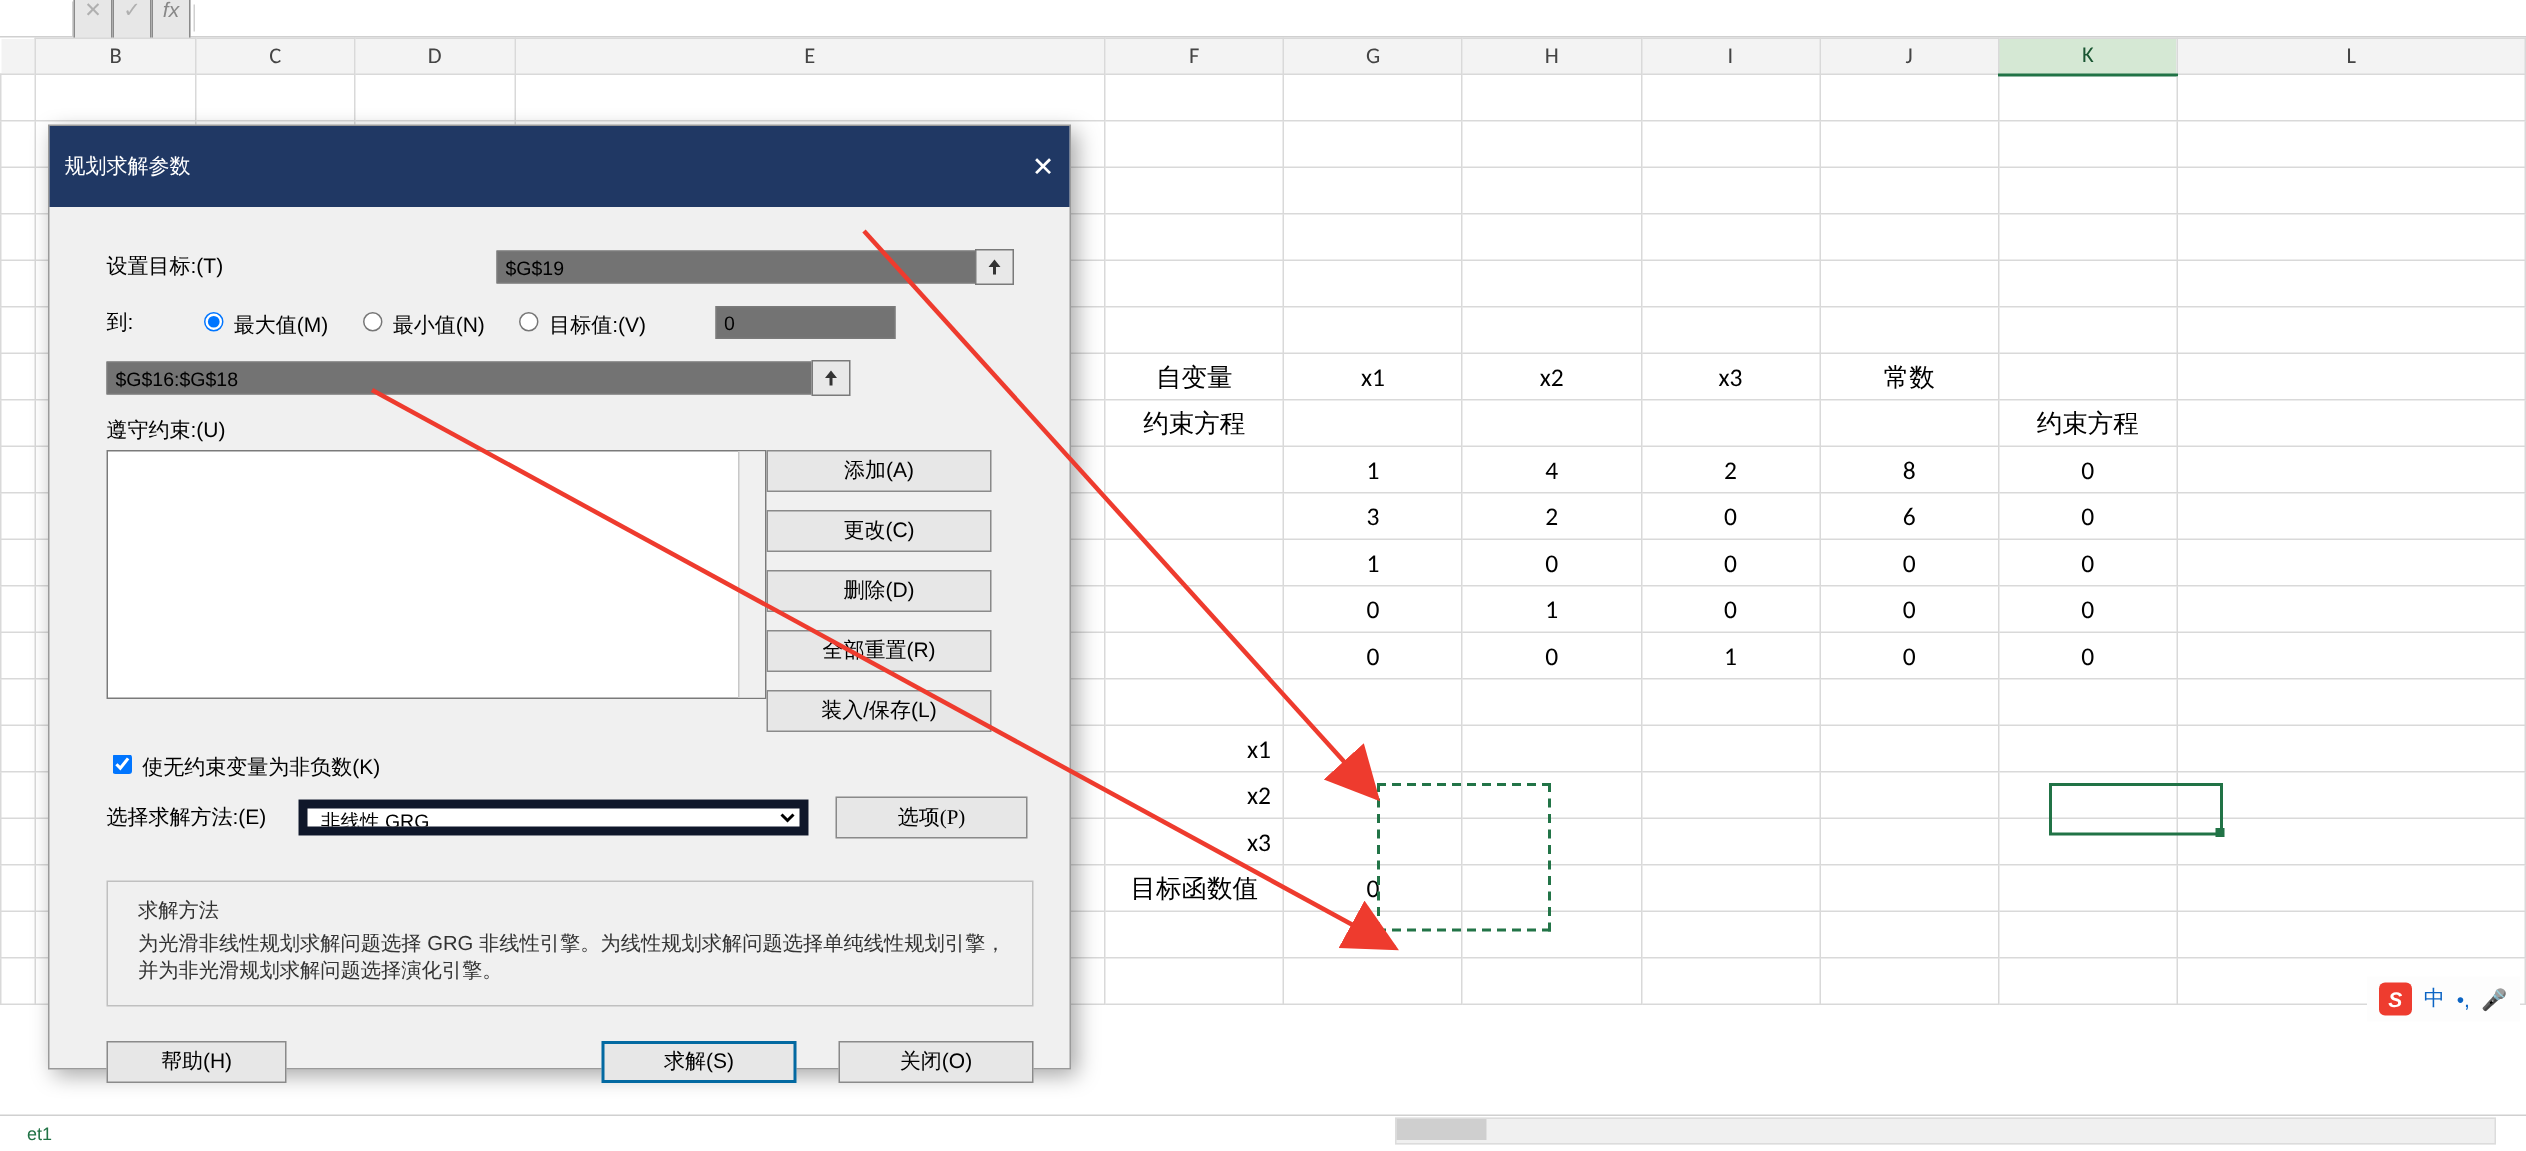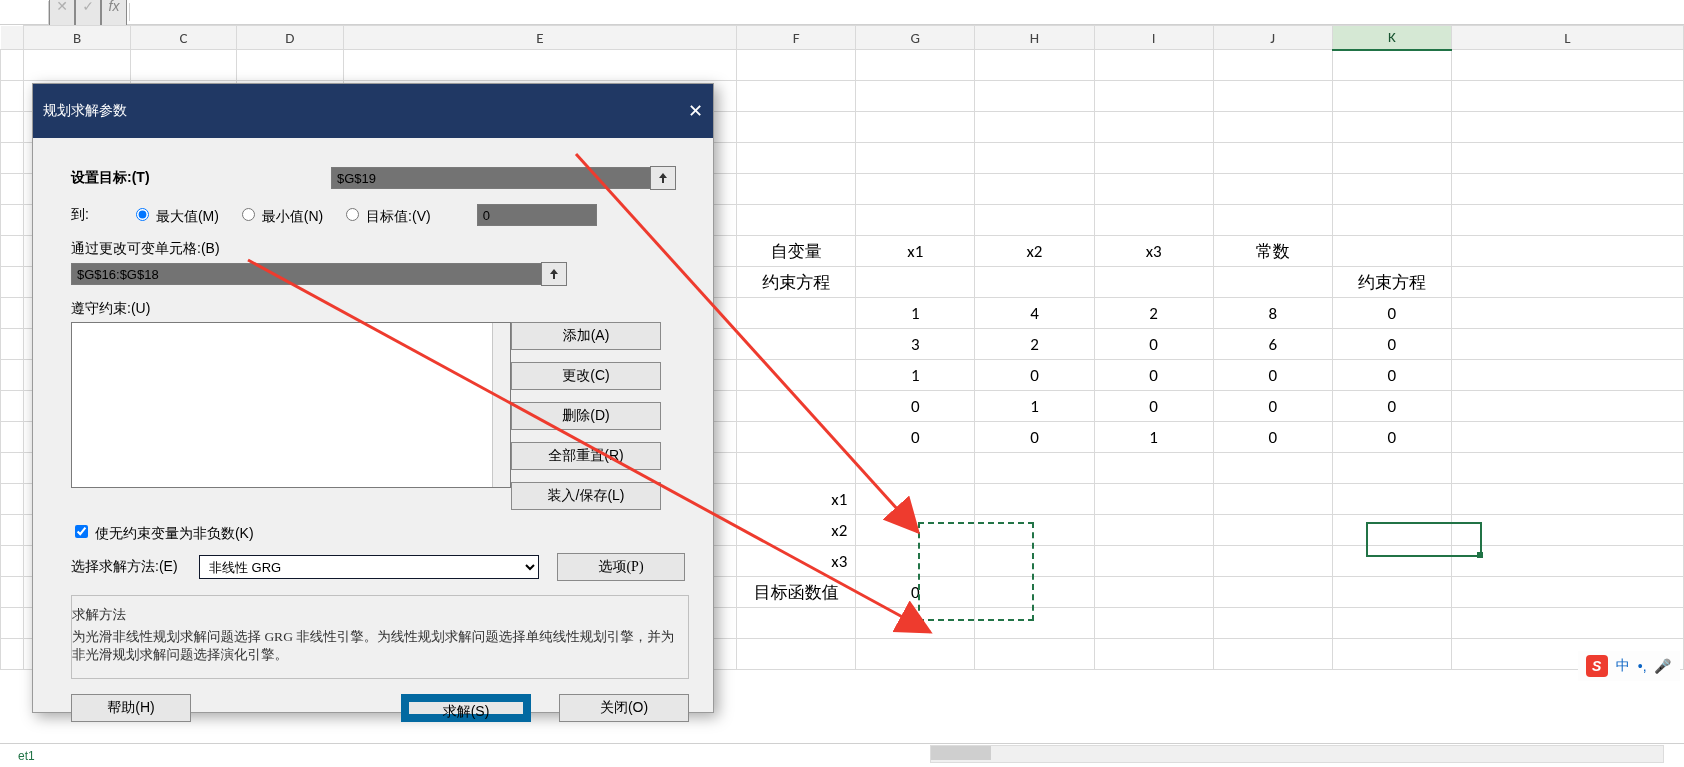--- a/index.html
+++ b/index.html
@@ -194,40 +194,39 @@
   }
   .side-buttons { display: flex; flex-direction: column; gap: 12px; }
   .btn {
     width: 150px; height: 28px;
     background: #e7e7e7;
     border: 1px solid #8a8a8a;
     font-size: 14px;
     cursor: pointer;
   }
   .btn.primary {
-    border: 8px solid #0369a1;
+    border: 2px solid #0369a1;
   }
   .chk-row { margin: 12px 0 10px 0; font-size: 14px; }
   .select {
     width: 340px; height: 24px;
-    border: 1px solid #0f172a;
+    border: 6px solid #0f172a;
     background: #fff;
     padding: 0 5px;
     font-size: 13px;
     box-sizing: border-box;
   }
 
   .help-box {
-    margin-top: 14px;
+    margin-top: 28px;
     border: 1px solid #c0c0c0;
-    padding: 10px 12px 14px 0;
+    padding: 10px 12px 14px 20px;
     font-size: 13.5px;
     color: #333;
     background: #f0f0f0;
-    font-family: Liberation Serif, serif;
   }
   .help-box .t { margin-bottom: 4px; }
   .dlg-footer {
     position: absolute;
     left: 38px; right: 24px; bottom: 14px;
     display: flex;
     justify-content: space-between;
     align-items: center;
   }
   .dlg-footer .right { display: flex; gap: 28px; }
@@ -631,38 +630,37 @@
   <div class="handle"></div>
 </div>
 
 <div class="dialog">
   <div class="dlg-title">
     <span>规划求解参数</span>
     <span class="x">✕</span>
   </div>
   <div class="dlg-body">
     <div class="row">
-      <span style="width:260px;font-weight:bold;">设置目标:(T)</span>
+      <span style="width:260px;">设置目标:(T)</span>
       <input class="textinput" style="width: 320px;" value="$G$19">
       <span class="refbtn">
         <svg width="12" height="12" viewBox="0 0 12 12">
             <path d="M6 1 L10 6 L7 6 L7 11 L5 11 L5 6 L2 6 Z" fill="#333"></path>
           </svg>
       </span>
     </div>
 
     <div class="row radio-row">
       <span class="lbl" style="width:60px;">到:</span>
       <label><input type="radio" name="to" checked="" style=""> <span>最大值(M)</span></label>
       <label><input type="radio" name="to" style=""> <span>最小值(N)</span></label>
       <label><input type="radio" name="to" style=""> <span>目标值:(V)</span></label>
       <input class="textinput" style="width: 120px; margin-left: 28px;" value="0">
     </div>
 
-    <div class="section-label">通过更改可变单元格:(B)</div>
     <div class="row" style="margin-top:2px;">
       <input class="textinput" style="width: 471px;" value="$G$16:$G$18">
       <span class="refbtn">
         <svg width="12" height="12" viewBox="0 0 12 12">
             <path d="M6 1 L10 6 L7 6 L7 11 L5 11 L5 6 L2 6 Z" fill="#333"></path>
           </svg>
       </span>
     </div>
 
     <div class="section-label">遵守约束:(U)</div>

